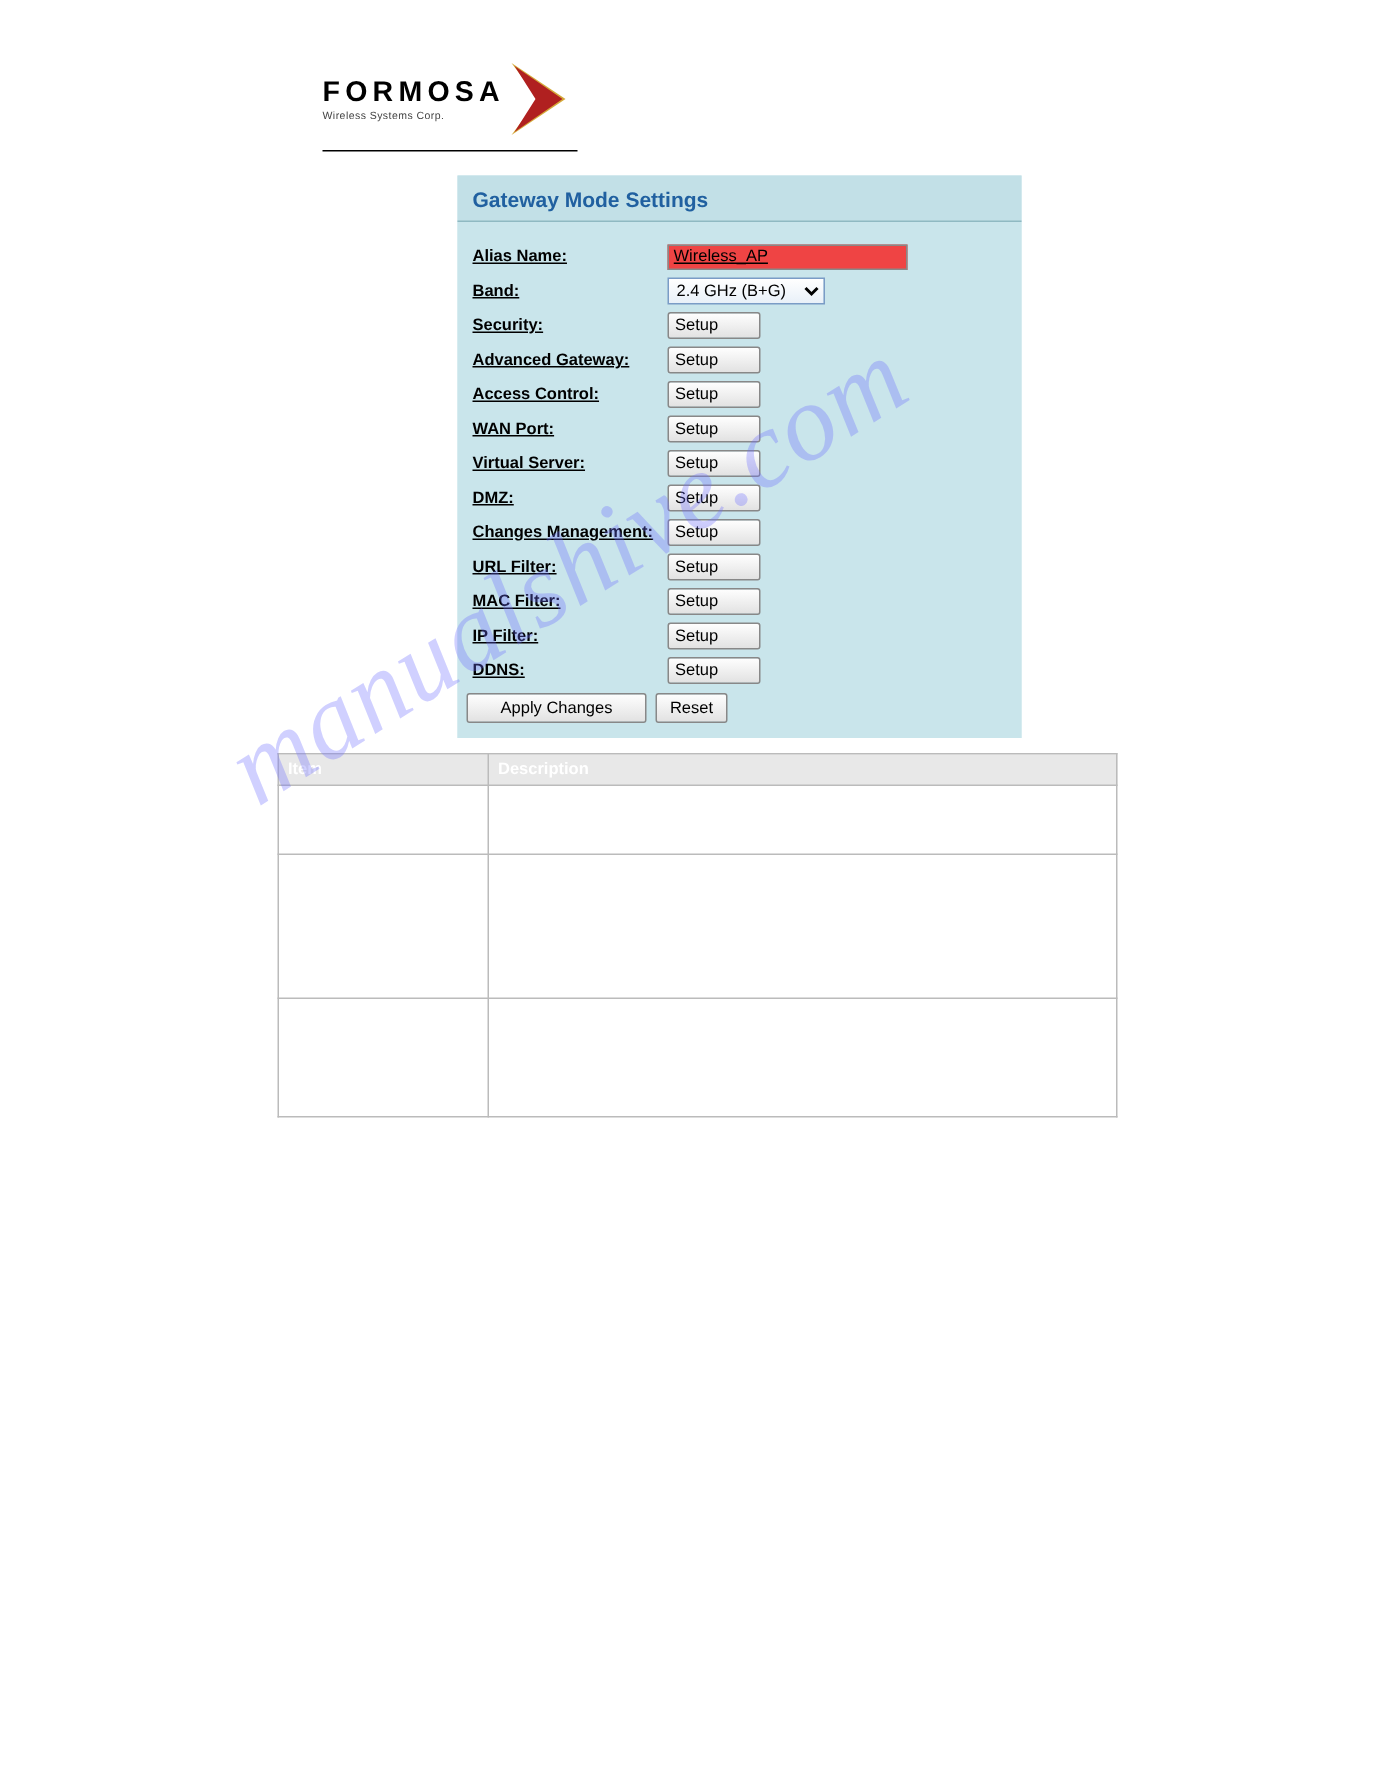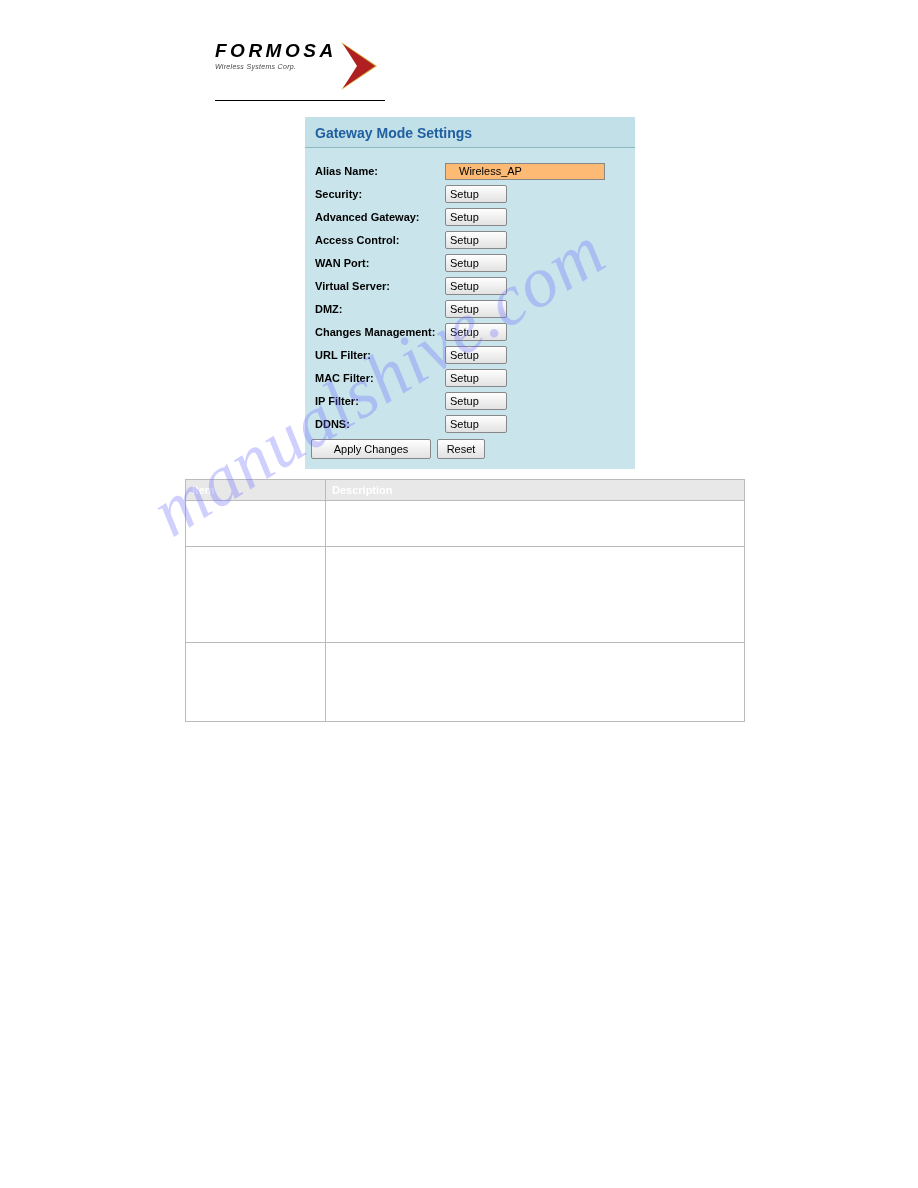--- a/index.html
+++ b/index.html
@@ -10,28 +10,28 @@
     margin: 0 auto;
     position: relative;
   }
   .page {
     padding: 40px 175px 60px 175px;
   }
   .logo-block {
     margin-left: 40px;
     margin-bottom: 8px;
   }
-  .logo-row { display: flex; align-items: flex-start; font-style: italic; }
+  .logo-row { display: flex; align-items: center; }
   .logo-text { font-weight: 900; font-size: 19px; letter-spacing: 3.5px; color: #000; font-family: Arial, sans-serif; }
   .logo-sub { font-size: 7px; color: #444; margin-top: 1px; letter-spacing: 0.3px; }
   .logo-arrow { margin-left: 2px; }
   .hr { border-bottom: 1.5px solid #000; width: 170px; margin-left: 40px; margin-top: 4px; margin-bottom: 16px; }
 
   .settings-panel {
-    width: 330px;
+    width: 376px;
     margin-left: 130px;
     background: #c9e5eb;
     padding: 0;
     font-size: 11px;
   }
   .panel-header {
     padding: 8px 10px 6px 10px;
     background: #c2e0e7;
     border-bottom: 1px solid #8fb9c2;
   }
@@ -48,28 +48,30 @@
     display: flex;
     align-items: center;
     margin-bottom: 5px;
     min-height: 18px;
   }
   .row-label {
     width: 130px;
     font-weight: bold;
     font-size: 11px;
     color: #000;
+    text-decoration: underline;
   }
   .text-input {
     font-size: 11px;
-    padding: 1px 13px;
+    padding: 1px 3px;
     border: 1px solid #888;
-    background: #fdba74;
+    background: #ef4444;
     height: 17px;
     width: 160px;
+    text-decoration: underline;
   }
   .select-input {
     font-size: 11px;
     padding: 0 1px;
     border: 1px solid #7a9cc6;
     background: linear-gradient(#fff,#e8f0f8);
     height: 18px;
   }
   .select-band { width: 105px; }
   .select-channel { width: 45px; }
@@ -187,20 +189,26 @@
     <div class="panel-header">
       <div class="panel-title">Gateway Mode Settings</div>
     </div>
     <div class="panel-body">
 
       <div class="row">
         <div class="row-label">Alias Name:</div>
         <input class="text-input" value="Wireless_AP" style="">
       </div>
 
+      <div class="row">
+        <div class="row-label">Band:</div>
+        <select class="select-input select-band">
+          <option>2.4 GHz (B+G)</option>
+        </select>
+      </div>
 
 
 
       <div class="row">
         <div class="row-label">Security:</div>
         <button class="setup-btn">Setup</button>
       </div>
 
       <div class="row">
         <div class="row-label">Advanced Gateway:</div>

